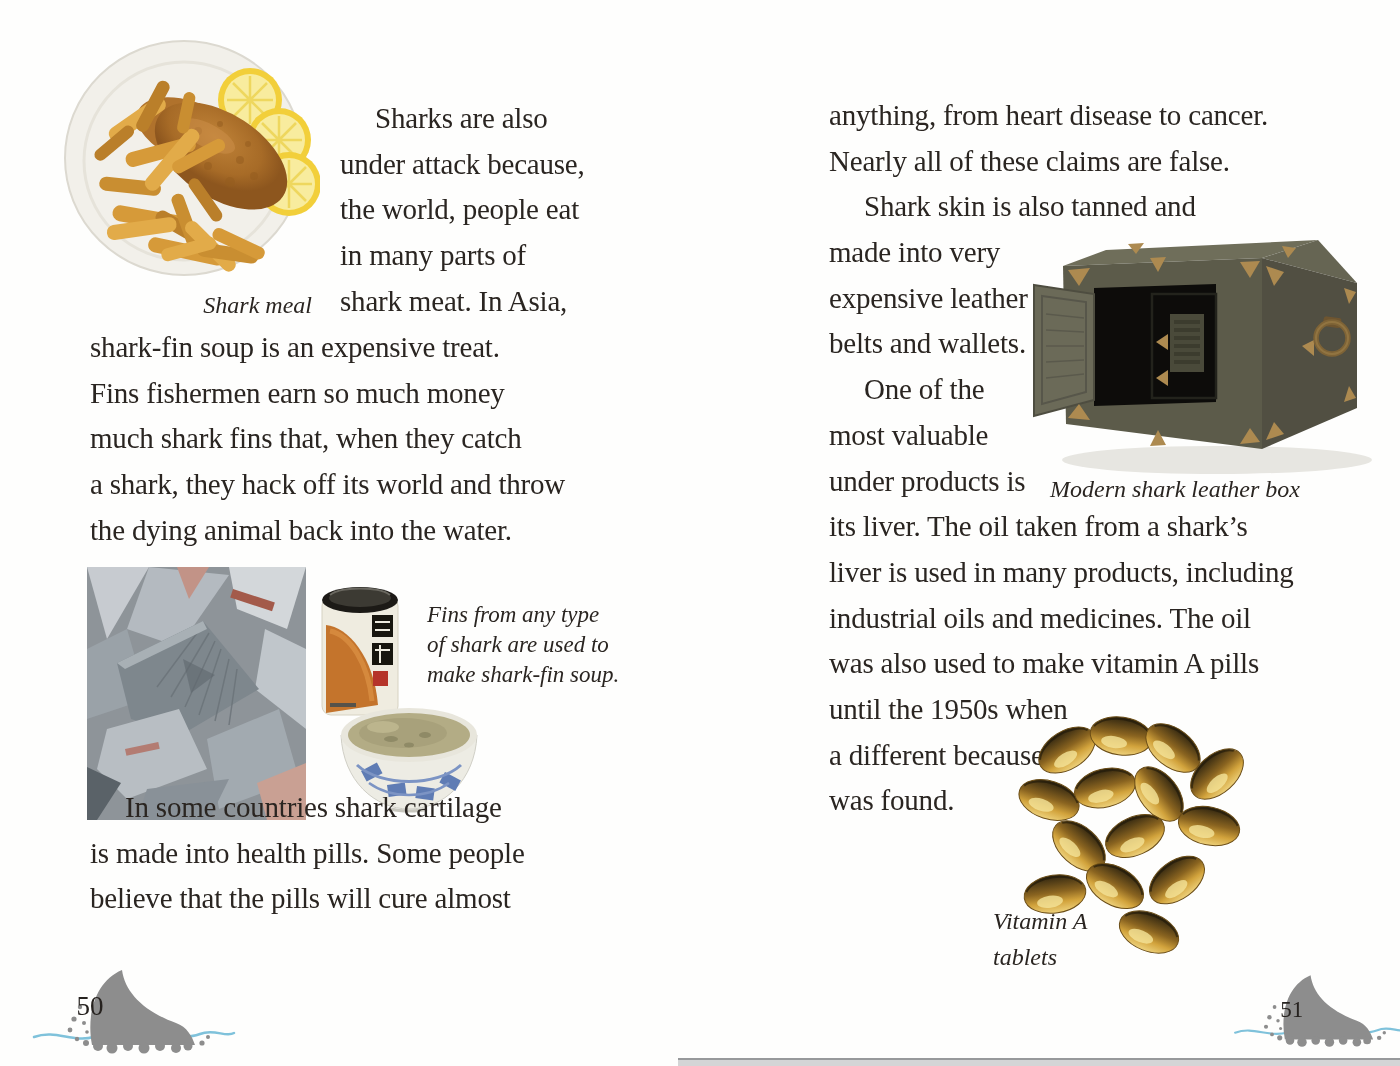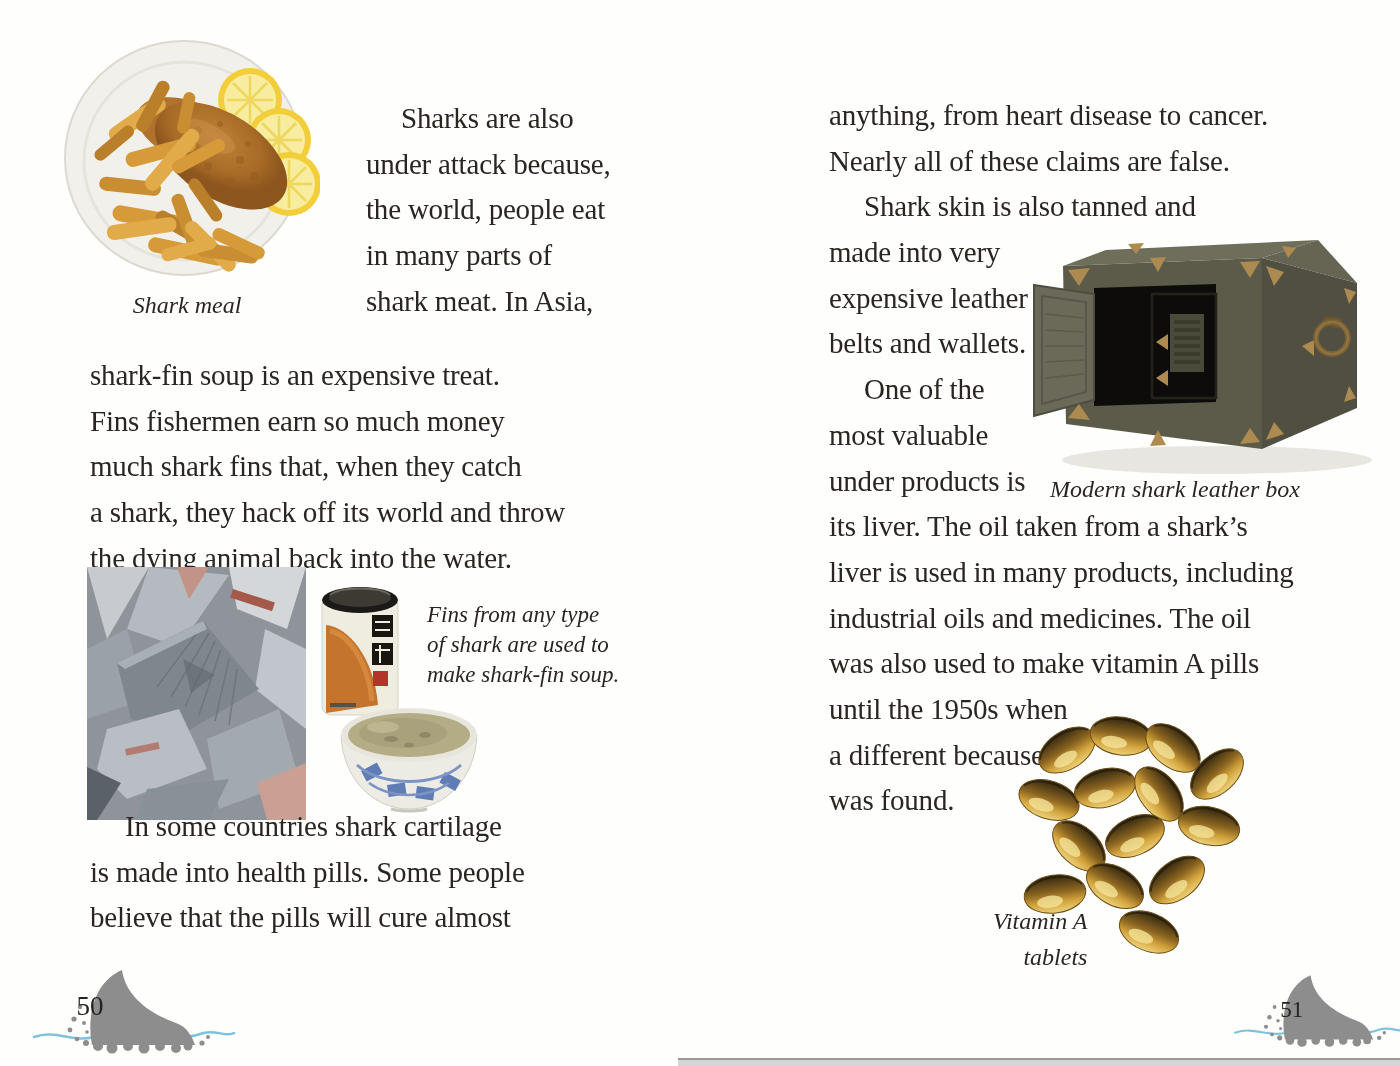--- a/index.html
+++ b/index.html
@@ -2,21 +2,21 @@
 <html><head>
 <meta charset="utf-8">
 <style>
   html,body{margin:0;padding:0;background:#e8e8e8;}
   #spread{position:relative;width:1400px;height:1066px;background:#fefefd;overflow:hidden;
           font-family:"Liberation Serif","DejaVu Serif",serif;color:#2a2521;}
   .tb{position:absolute;font-size:29px;line-height:45.7px;letter-spacing:-0.2px;white-space:nowrap;}
   .tb .line{height:45.7px;}
   .ind{padding-left:35px;}
   .cap{position:absolute;font-style:italic;font-size:23px;line-height:30px;color:#2a2521;white-space:nowrap;}
-  .cap.center{text-align:center;}
+  .cap.center{text-align:right;}
   svg{position:absolute;display:block;}
   .fin-num{font-family:"Liberation Serif","DejaVu Serif",serif;}
   #edge-strip{position:absolute;left:678px;top:1058px;width:722px;height:8px;
               background:#d4d5d6;border-top:2px solid #97999b;}
 </style>
 </head>
 <body>
 
 <div id="spread">
 
@@ -84,28 +84,28 @@
         <rect x="140" y="206" width="62" height="14" rx="7" transform="rotate(8 140 206)" fill="#c98e31"></rect>
         <rect x="102" y="214" width="56" height="13" rx="6" transform="rotate(-15 102 214)" fill="#e2ab49"></rect>
         <rect x="138" y="140" width="50" height="12" rx="6" transform="rotate(55 138 140)" fill="#ba7f2a"></rect>
         <rect x="158" y="190" width="56" height="13" rx="6" transform="rotate(25 158 190)" fill="#d69a39"></rect>
         <rect x="118" y="96" width="42" height="12" rx="6" transform="rotate(-78 118 96)" fill="#c98e31"></rect>
         <rect x="34" y="118" width="48" height="12" rx="6" transform="rotate(-40 34 118)" fill="#ba7f2a"></rect>
       </g>
     </svg>
     <div class="cap center" style="left:62px;top:290px;width:250px;font-size:24px;">Shark meal</div>
 
-    <div class="tb" style="left:340px;top:96px;margin-left:26px;">
+    <div class="tb" style="left:340px;top:96px;">
       <div class="line ind">Sharks are also</div>
       <div class="line">under attack because,</div>
       <div class="line">the world, people eat</div>
       <div class="line">in many parts of</div>
       <div class="line">shark meat. In Asia,</div>
     </div>
-    <div class="tb" style="left:90px;top:325px;margin-top:28px;">
+    <div class="tb" style="left:90px;top:325px;">
       <div class="line">shark-fin soup is an expensive treat.</div>
       <div class="line">Fins fishermen earn so much money</div>
       <div class="line">much shark fins that, when they catch</div>
       <div class="line">a shark, they hack off its world and throw</div>
       <div class="line">the dying animal back into the water.</div>
     </div>
 
     <svg style="left:87px;top:567px" width="219" height="253" viewBox="0 0 219 253">
       <rect width="219" height="253" fill="#8e9499"></rect>
       <polygon points="0,0 62,0 20,72" fill="#c7cbd0"></polygon>
@@ -174,21 +174,21 @@
       <ellipse cx="50" cy="32" rx="16" ry="6" fill="#c1ba92" opacity="0.8"></ellipse>
       <path d="M58,114 A24,6 0 0 0 94,114" fill="none" stroke="#c8c7be" stroke-width="3"></path>
     </svg>
 
     <div class="cap" style="left:427px;top:600px;">
       <div>Fins from any type</div>
       <div>of shark are used to</div>
       <div>make shark-fin soup.</div>
     </div>
 
-    <div class="tb" style="left:90px;top:804px;">
+    <div class="tb" style="left:90px;top:785px;">
       <div class="line ind">In some countries shark cartilage</div>
       <div class="line">is made into health pills. Some people</div>
       <div class="line">believe that the pills will cure almost</div>
     </div>
 
     <svg style="left:28px;top:963px" width="210" height="95" viewBox="0 0 210 95">
       <path d="M6,74 C28,66 44,80 66,74 C100,64 150,80 172,71 C186,65 198,75 206,70" fill="none" stroke="#7fc2db" stroke-width="2.5" stroke-linecap="round"></path>
       <g fill="#8d8d8d">
         <circle cx="52" cy="44" r="2.2"></circle>
           <circle cx="46" cy="56" r="2.6"></circle>
@@ -318,21 +318,21 @@
       <use href="#capsule" transform="translate(102,74) rotate(-14)"></use>
       <use href="#capsule" transform="translate(156,80) rotate(52)"></use>
       <use href="#capsule" transform="translate(206,112) rotate(12)"></use>
       <use href="#capsule" transform="translate(76,132) rotate(42)"></use>
       <use href="#capsule" transform="translate(132,122) rotate(-24)"></use>
       <use href="#capsule" transform="translate(52,180) rotate(-8)"></use>
       <use href="#capsule" transform="translate(112,172) rotate(30)"></use>
       <use href="#capsule" transform="translate(174,166) rotate(-36)"></use>
       <use href="#capsule" transform="translate(146,218) rotate(22)"></use>
     </svg>
-    <div class="cap" style="left:993px;top:903px;font-size:24px;line-height:36px;text-align:right;">
+    <div class="cap" style="left:993px;top:903px;font-size:24px;line-height:36px;">
       <div>Vitamin A</div>
       <div>tablets</div>
     </div>
 
     <svg style="left:1230px;top:966px" width="180" height="88" viewBox="0 0 210 95">
       <path d="M6,74 C28,66 44,80 66,74 C100,64 150,80 172,71 C186,65 198,75 206,70" fill="none" stroke="#7fc2db" stroke-width="2.5" stroke-linecap="round"></path>
       <g fill="#8d8d8d">
         <circle cx="52" cy="44" r="2.2"></circle>
           <circle cx="46" cy="56" r="2.6"></circle>
           <circle cx="56" cy="60" r="2"></circle>

